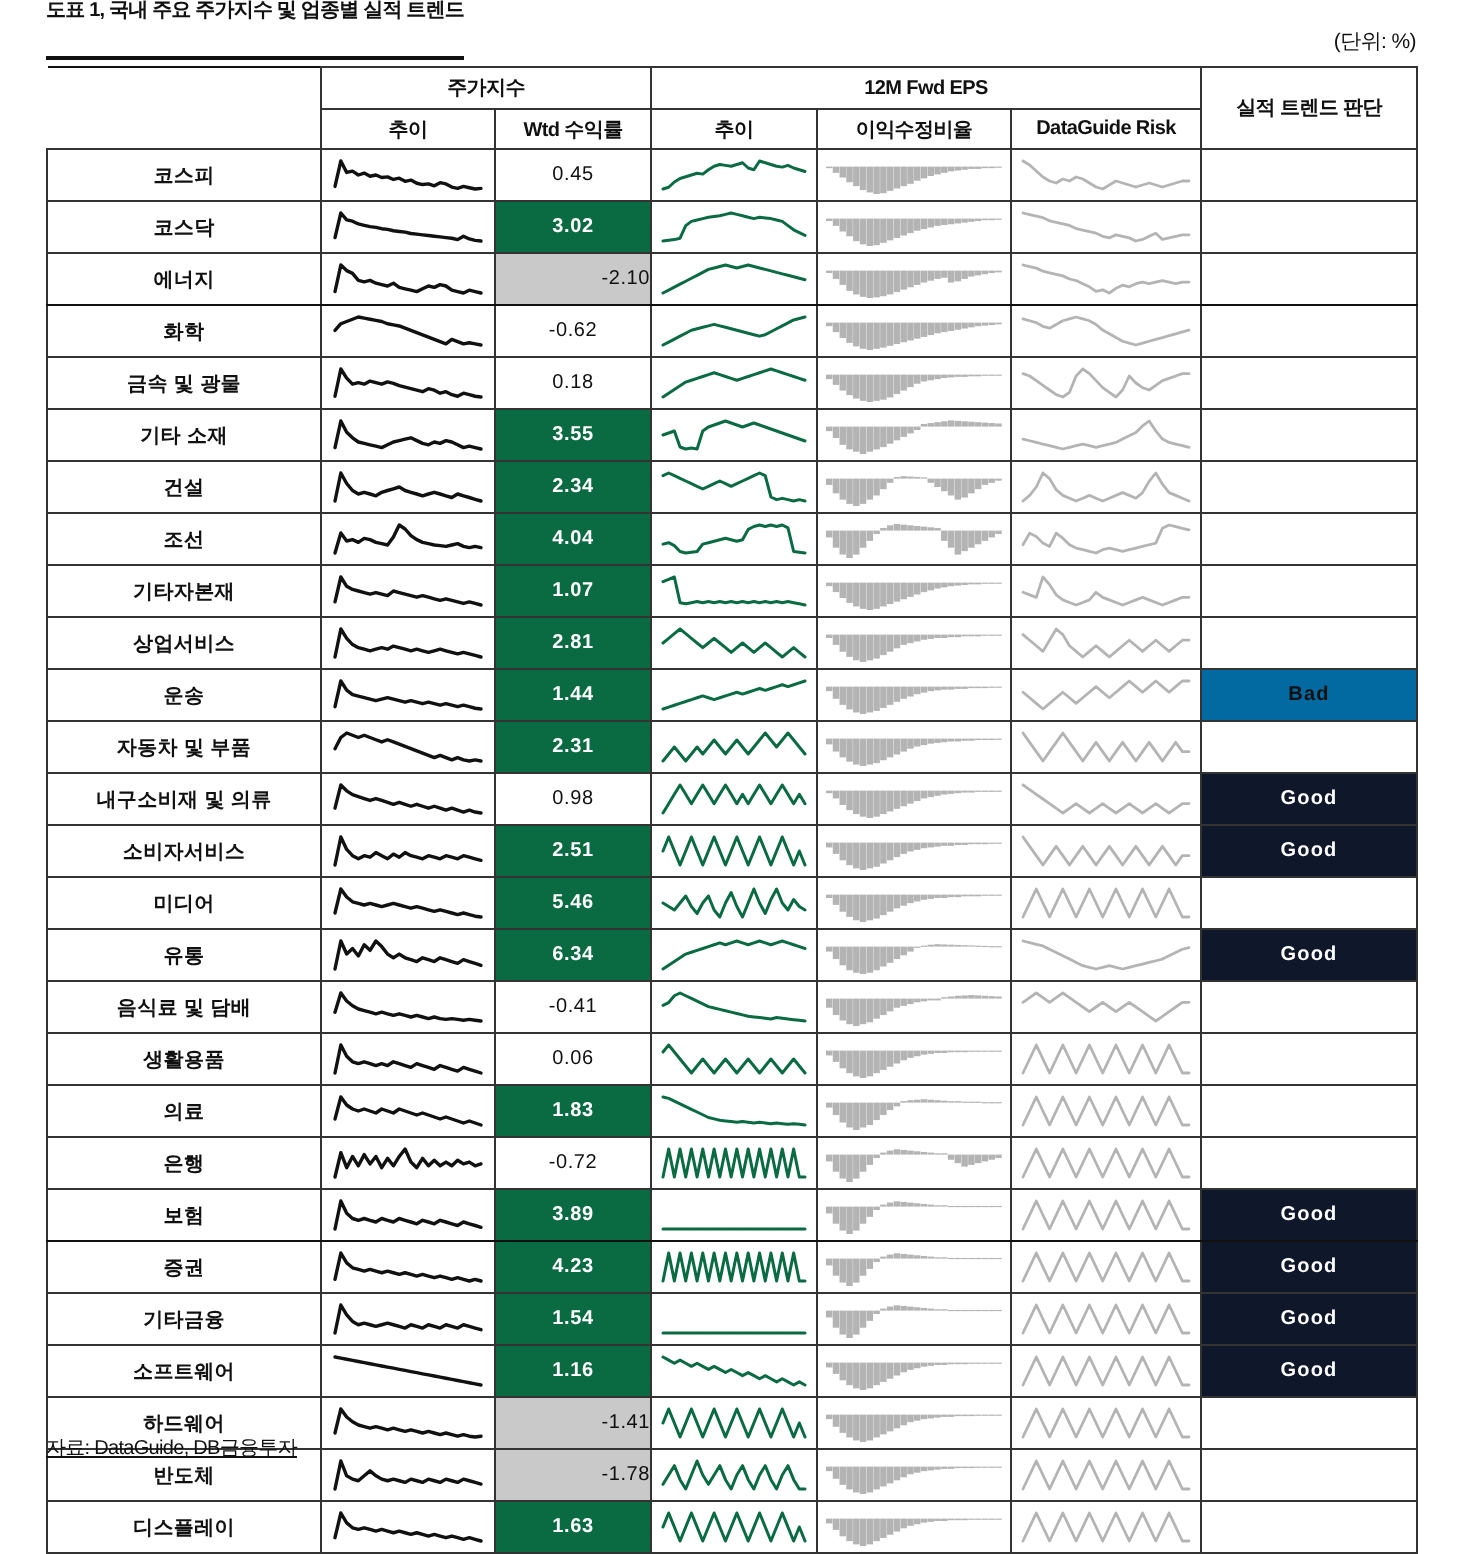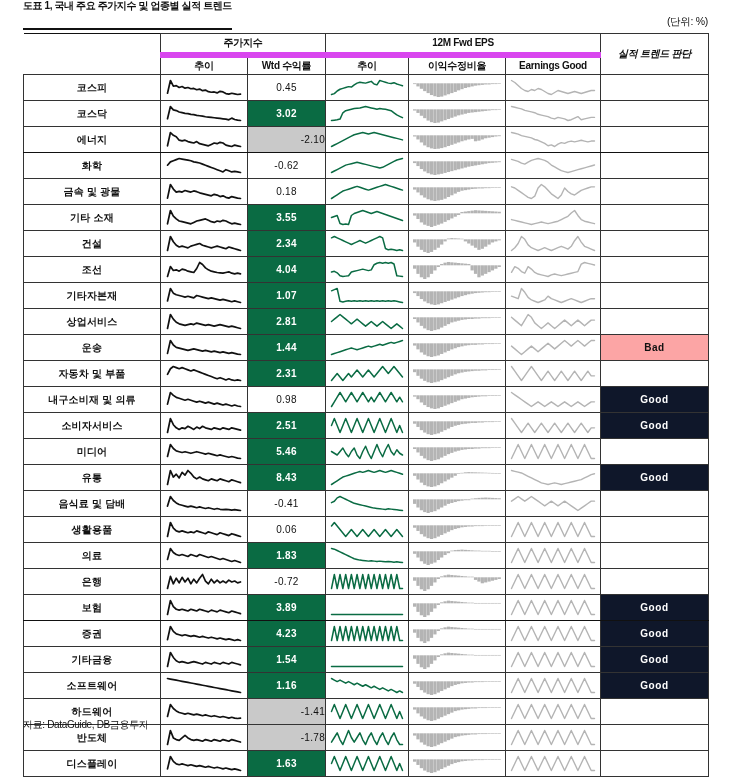--- a/index.html
+++ b/index.html
@@ -29,54 +29,54 @@
     border-collapse:collapse;width:685px;table-layout:fixed;
     border-top:1.6px solid #111;border-bottom:1.6px solid #111;
   }
   table.main th,table.main td{
     border:1px solid #333;padding:0;margin:0;
     font-size:10px;text-align:center;vertical-align:middle;
     box-sizing:border-box;
   }
   thead th{font-weight:bold;letter-spacing:-0.3px;font-size:10.5px;}
   .h-top{height:21px;}
-  .h-sub{height:20px;border-top:6px solid #d946ef;}
+  .h-sub{height:20px;border-top:1px solid #d946ef;}
   .c-name{width:137px;}
   .c-px  {width:87px;}
   .c-wtd {width:78px;}
   .c-eps {width:83px;}
   .c-rev {width:97px;}
   .c-risk{width:95px;}
   .c-jud {width:108px;}
 
   .hdr-blank{border-top:none !important;border-left:none !important;}
-  .hdr-judge{font-size:10.5px;font-style:italic;}
+  .hdr-judge{font-size:10.5px;}
 
   tbody tr{height:26px;}
   tbody tr td{height:26px;}
   td.name{
     text-align:left;padding-left:16px;font-size:10.5px;font-weight:bold;
     letter-spacing:0.2px;color:#111;
   }
   td.num{font-size:10px;letter-spacing:0.3px;font-weight:normal;}
   td.num.pos{background:#0a6b43;color:#ffffff;font-weight:bold;margin-top:21px;}
   td.num.neg{background:#c9c9c9;color:#111;text-align:right;}
   td.judge{font-size:9.5px;letter-spacing:0.6px;}
   td.judge.good{background:#0f172a;color:#fff;font-weight:bold;}
-  td.judge.bad{background:#fca5a5;color:#111;font-weight:bold;}
+  td.judge.bad{background:#0369a1;color:#111;font-weight:bold;}
 
   tr.thick-bottom > td{border-bottom:1.6px solid #111 !important;}
 
   td.spark{padding:0;}
   td.spark svg{display:block;margin:0 auto;}
 
   
   .notes{
     position:absolute;left:23px;top:717px;width:700px;
-    font-size:10px;line-height:15.5px;letter-spacing:-0.35px;color:#111;
+    font-size:10px;line-height:15.5px;letter-spacing:-0.35px;color:#111;text-decoration:underline;
   }
   .notes div{white-space:nowrap;}
 </style>
 </head>
 <body>
 
 <div class="page">
 
   <div class="titlebar">
     <div class="title">도표 1, 국내 주요 주가지수 및 업종별 실적 트렌드</div>
@@ -99,21 +99,21 @@
           <th class="hdr-blank" rowspan="2"></th>
           <th colspan="2">주가지수</th>
           <th colspan="3">12M Fwd EPS</th>
           <th rowspan="2" class="hdr-judge">실적 트렌드 판단</th>
         </tr>
         <tr class="h-sub">
           <th>추이</th>
           <th>Wtd 수익률</th>
           <th>추이</th>
           <th>이익수정비율</th>
-          <th>Earnings Good</th>
+          <th>DataGuide Risk</th>
         </tr>
       </thead>
       <tbody id="tbody">
           <tr>
             <td class="name">코스피</td>
             <td class="spark">
               <svg width="76" height="19" viewBox="0 0 76 19">
                 <polyline points="1.50,15.23 4.42,2.50 7.34,8.23 10.26,7.59 13.18,9.50 16.10,8.55 19.02,10.14 21.94,9.50 24.86,10.77 27.78,10.45 30.70,11.73 33.62,11.09 36.54,12.68 39.46,12.05 42.38,13.64 45.30,14.27 48.22,13.95 51.14,14.91 54.06,13.32 56.98,13.95 59.90,15.55 62.82,16.18 65.74,15.23 68.66,15.86 71.58,16.50 74.50,16.18" fill="none" stroke="#111111" stroke-width="1.7" stroke-linejoin="round" stroke-linecap="round"></polyline>
               </svg>
             </td>
@@ -860,21 +860,21 @@
             </td>
             <td class="judge "></td>
           </tr>
           <tr>
             <td class="name">유통</td>
             <td class="spark">
               <svg width="76" height="19" viewBox="0 0 76 19">
                 <polyline points="1.50,16.50 4.42,2.50 7.34,9.03 10.26,6.23 13.18,9.97 16.10,4.37 19.02,7.17 21.94,2.50 24.86,5.30 27.78,9.03 30.70,10.90 33.62,9.03 36.54,10.90 39.46,11.83 42.38,12.77 45.30,10.90 48.22,11.83 51.14,12.77 54.06,10.90 56.98,11.83 59.90,12.77 62.82,13.70 65.74,11.83 68.66,12.77 71.58,13.70 74.50,14.63" fill="none" stroke="#111111" stroke-width="1.7" stroke-linejoin="round" stroke-linecap="round"></polyline>
               </svg>
             </td>
-            <td class="num pos">8.43</td>
+            <td class="num pos">6.34</td>
             <td class="spark">
               <svg width="74" height="19" viewBox="0 0 74 19">
                 <polyline points="1.50,16.50 4.34,14.63 7.18,12.77 10.02,10.90 12.86,9.03 15.70,8.10 18.54,7.17 21.38,6.23 24.22,5.30 27.06,4.37 29.90,3.43 32.74,4.37 35.58,3.43 38.42,2.50 41.26,3.43 44.10,4.37 46.94,3.43 49.78,2.50 52.62,3.43 55.46,4.37 58.30,3.43 61.14,2.50 63.98,3.43 66.82,4.37 69.66,5.30 72.50,6.23" fill="none" stroke="#0a6b43" stroke-width="1.5" stroke-linejoin="round" stroke-linecap="round"></polyline>
               </svg>
             </td>
             <td class="spark">
               <svg width="88" height="21" viewBox="0 0 88 21">
                 <rect x="0.00" y="6.30" width="3.23" height="2.49" fill="#b4b4b4"></rect>
                 <rect x="3.38" y="6.30" width="3.23" height="6.23" fill="#b4b4b4"></rect>
                 <rect x="6.77" y="6.30" width="3.23" height="9.34" fill="#b4b4b4"></rect>

